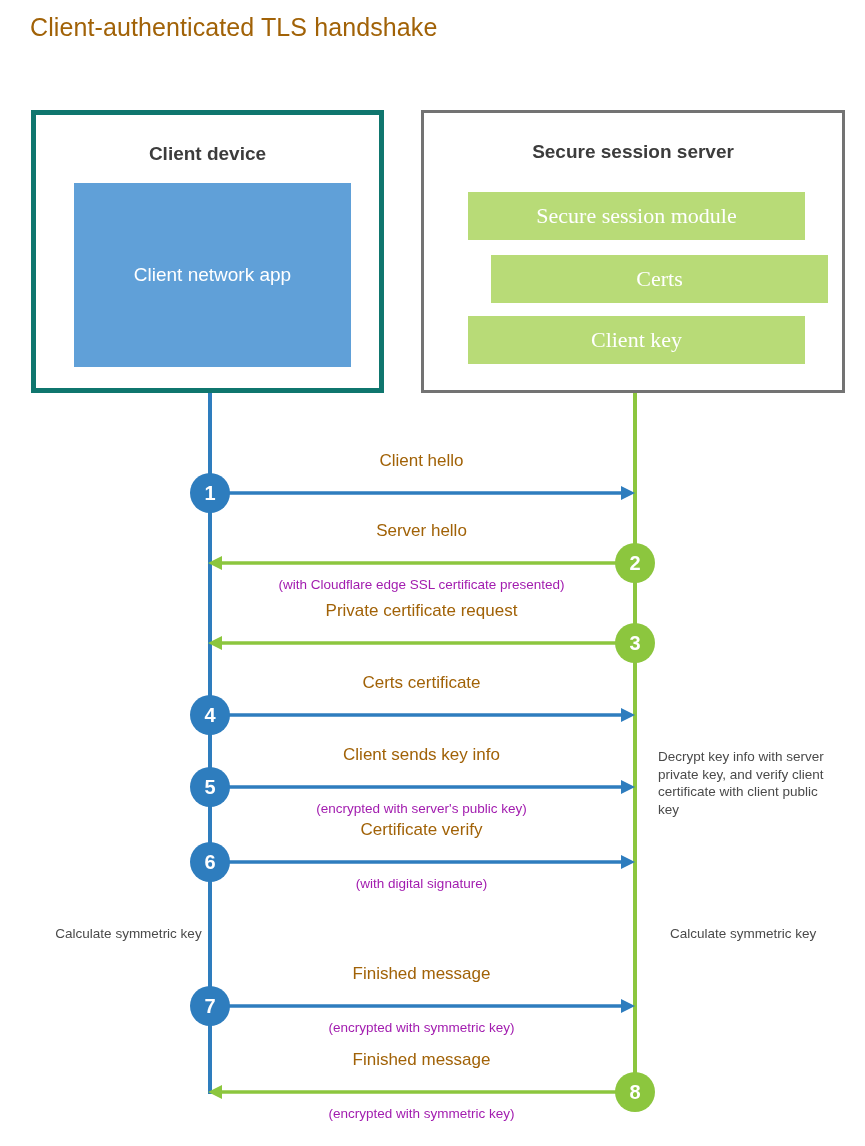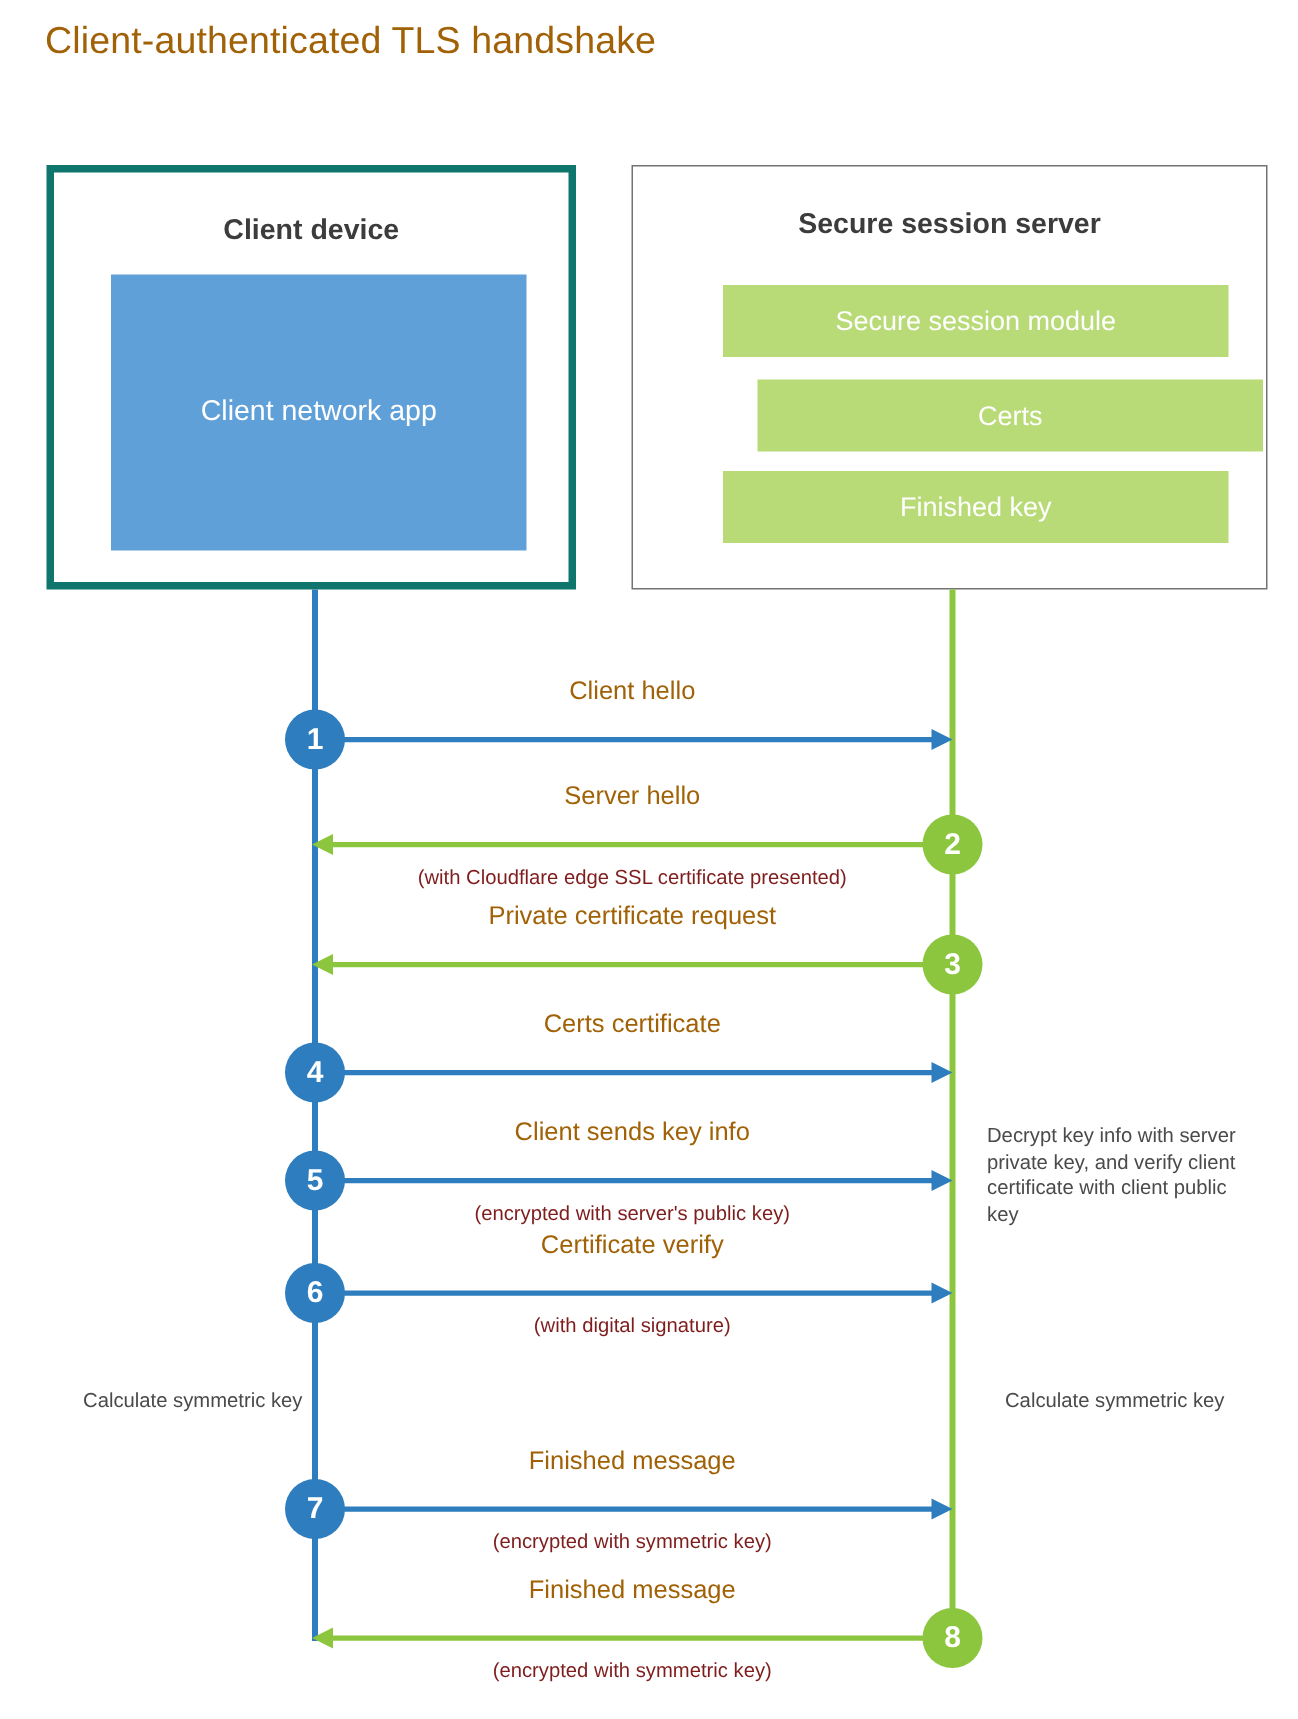--- a/index.html
+++ b/index.html
@@ -16,36 +16,36 @@
   
   .page-title{
     position:absolute;left:30px;top:13px;
     font-size:25px;font-weight:400;color:#a16207;
     letter-spacing:.1px;white-space:nowrap;
   }
 
   
   .party-box{position:absolute;background:#ffffff;box-sizing:border-box;}
   .party-box.client{left:31px;top:110px;width:353px;height:283px;border:5px solid #0f766e;}
-  .party-box.server{left:421px;top:110px;width:424px;height:283px;border:1px solid #737373;}
+  .party-box.server{left:421px;top:110px;width:424px;height:283px;border:3px solid #737373;}
   .party-title{
     position:absolute;left:0;right:0;top:28px;
     text-align:center;font-size:19px;font-weight:bold;color:#3c3c3c;
   }
   .client-app-block{
     position:absolute;left:38px;top:68px;width:277px;height:184px;
     background:#60a0d8;color:#ffffff;
     display:flex;align-items:center;justify-content:center;
     font-size:19px;line-height:1.35;font-weight:400;
   }
   .server-block{
-    position:absolute;left:60px;width:337px;height:48px;
+    position:absolute;left:44px;width:337px;height:48px;
     background:#b8db77;color:#ffffff;
     display:flex;align-items:center;justify-content:center;
-    font-size:18px;font-weight:400;
+    font-size:22px;font-weight:400;font-family:Liberation Serif, serif;
   }
   .server-block.b0{top:79px;}
   .server-block.b1{top:142px;margin-left:23px;}
   .server-block.b2{top:203px;}
 
   
   .lifeline{position:absolute;width:4px;}
   .lifeline.client{left:208px;top:393px;height:701px;background:#2e7dbe;}
   .lifeline.server{left:633px;top:393px;height:700px;background:#8cc63e;}
 
@@ -60,21 +60,21 @@
 
   
   .msg{position:absolute;left:208px;width:427px;height:0;}
   .msg .arrow-svg{position:absolute;left:0;top:-7px;width:427px;height:14px;overflow:visible;}
   .msg .label-main{
     position:absolute;left:0;width:427px;top:-42px;
     text-align:center;font-size:17px;color:#a16207;white-space:nowrap;
   }
   .msg .label-sub{
     position:absolute;left:0;width:427px;top:14px;
-    text-align:center;font-size:13.5px;color:#7f1d1d;white-space:nowrap;
+    text-align:center;font-size:13.5px;color:#a21caf;white-space:nowrap;
   }
 
   
   .side-note{position:absolute;font-size:13.5px;line-height:1.3;color:#4a4a4a;}
   .side-note.right-decrypt{left:658px;top:748px;width:180px;text-align:left;}
   .side-note.left-calc{left:46px;top:925px;width:165px;text-align:center;}
   .side-note.right-calc{left:670px;top:925px;width:165px;text-align:left;}
 </style>
 </head>
 <body>
@@ -85,21 +85,21 @@
 
   <div class="party-box client">
     <div class="party-title">Client device</div>
     <div class="client-app-block">Client network app</div>
   </div>
 
   <div class="party-box server">
     <div class="party-title">Secure session server</div>
     <div class="server-block b0">Secure session module</div>
     <div class="server-block b1">Certs</div>
-    <div class="server-block b2">Finished key</div>
+    <div class="server-block b2">Client key</div>
   </div>
 
   <div class="lifeline client"></div>
   <div class="lifeline server"></div>
 
   <div id="messages">
       <div class="msg" style="top: 493px;">
         <svg class="arrow-svg" viewBox="0 0 427 14">
           <line y1="7" y2="7" stroke="#2e7dbe" stroke-width="3.5" x1="0" x2="415"></line>
           <polygon fill="#2e7dbe" points="413,0 427,7 413,14"></polygon>

